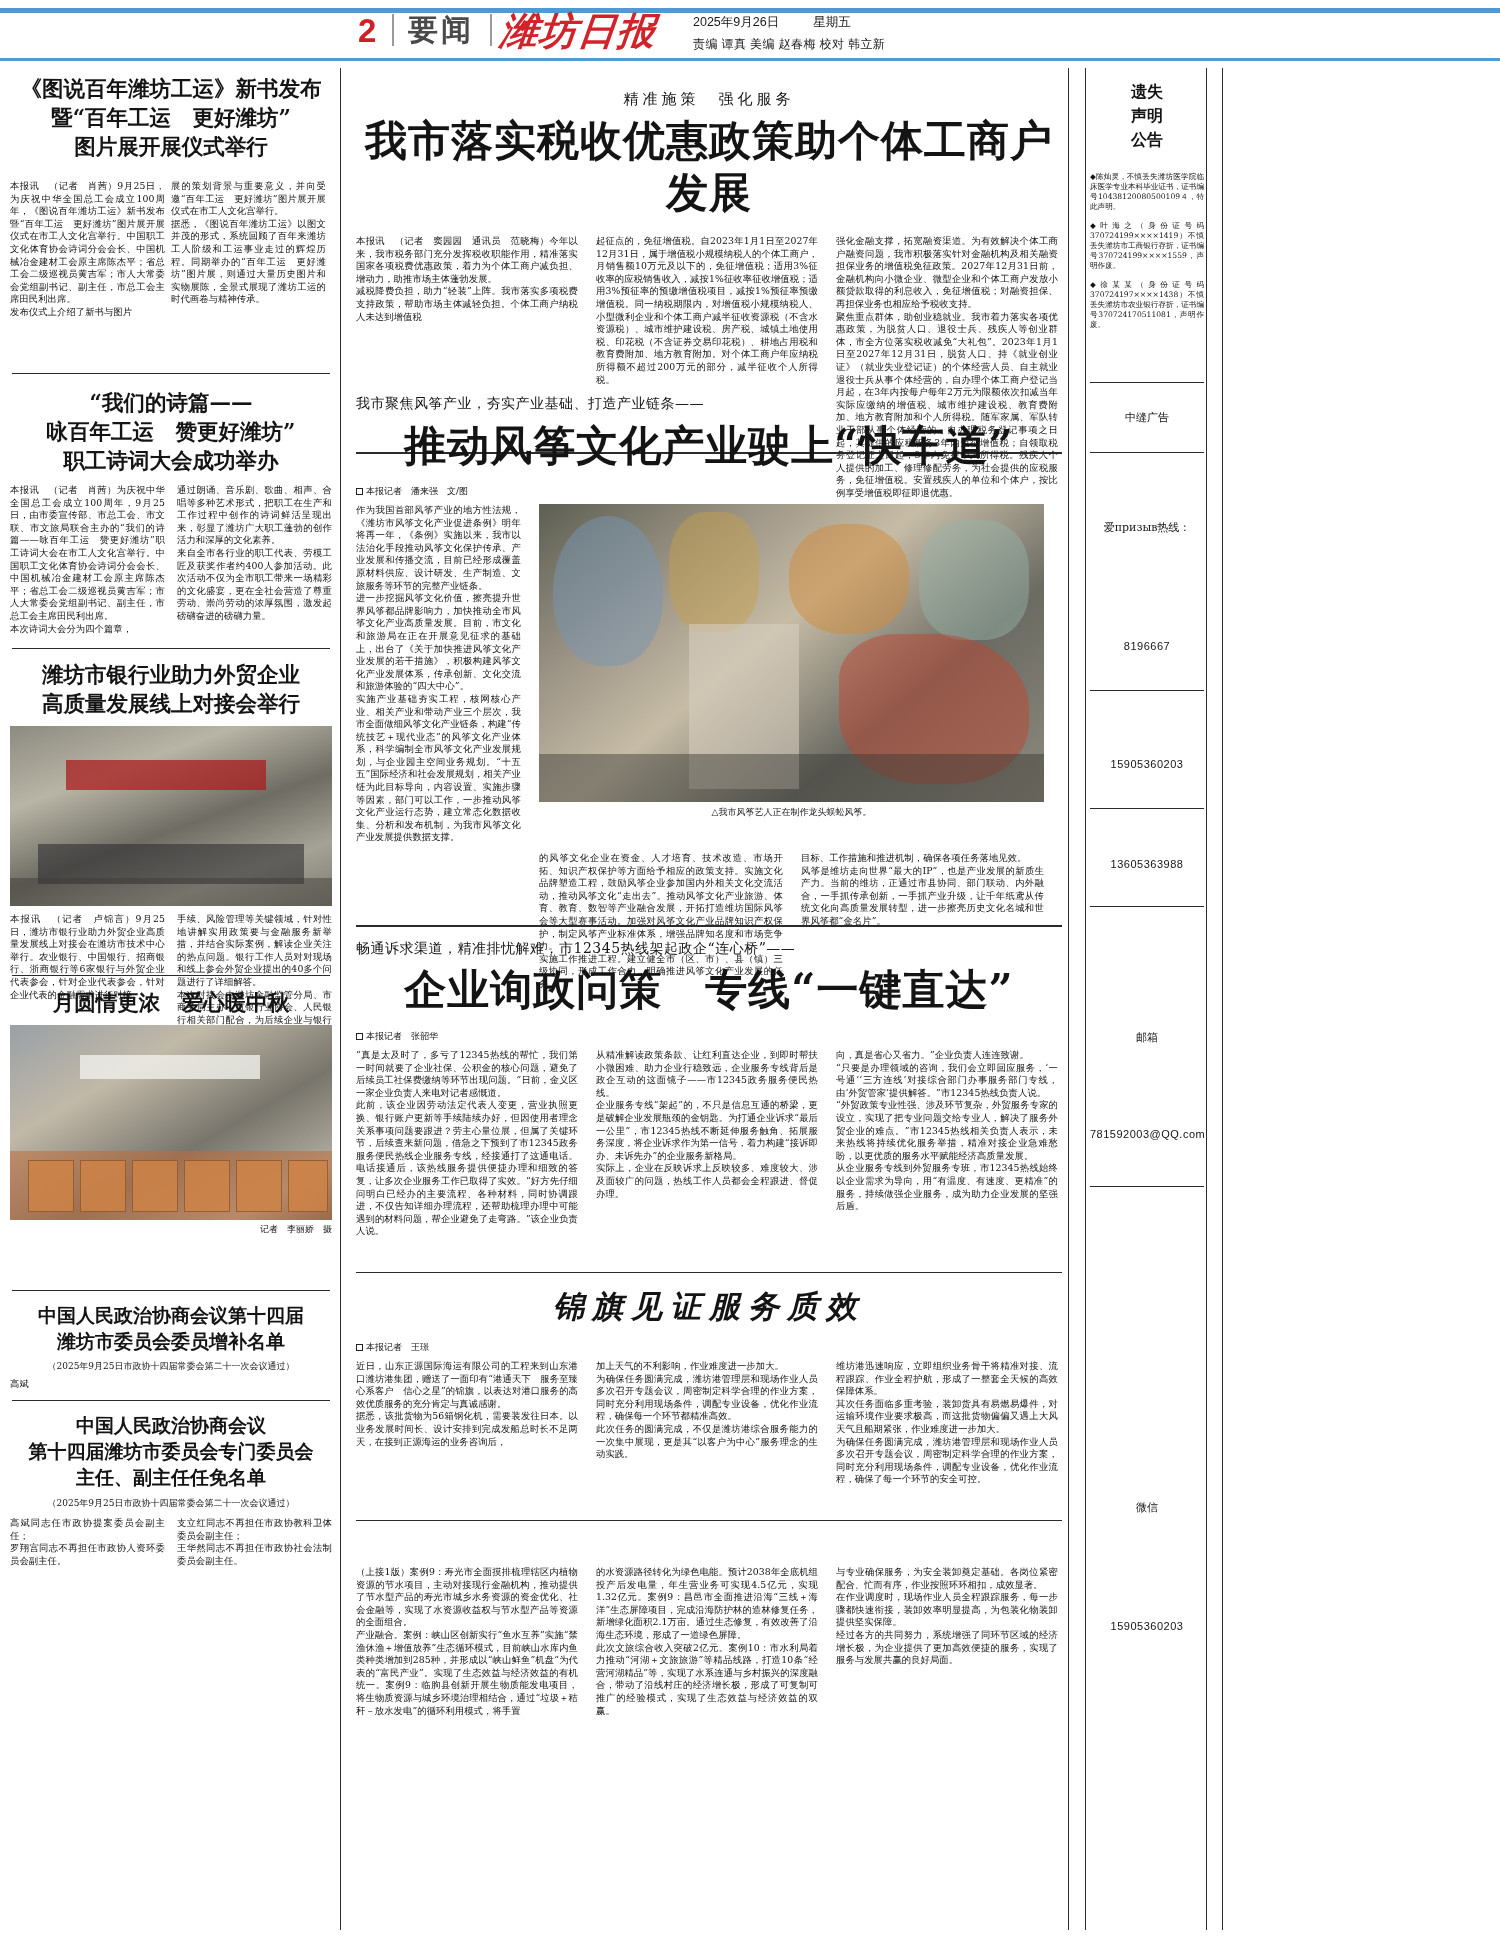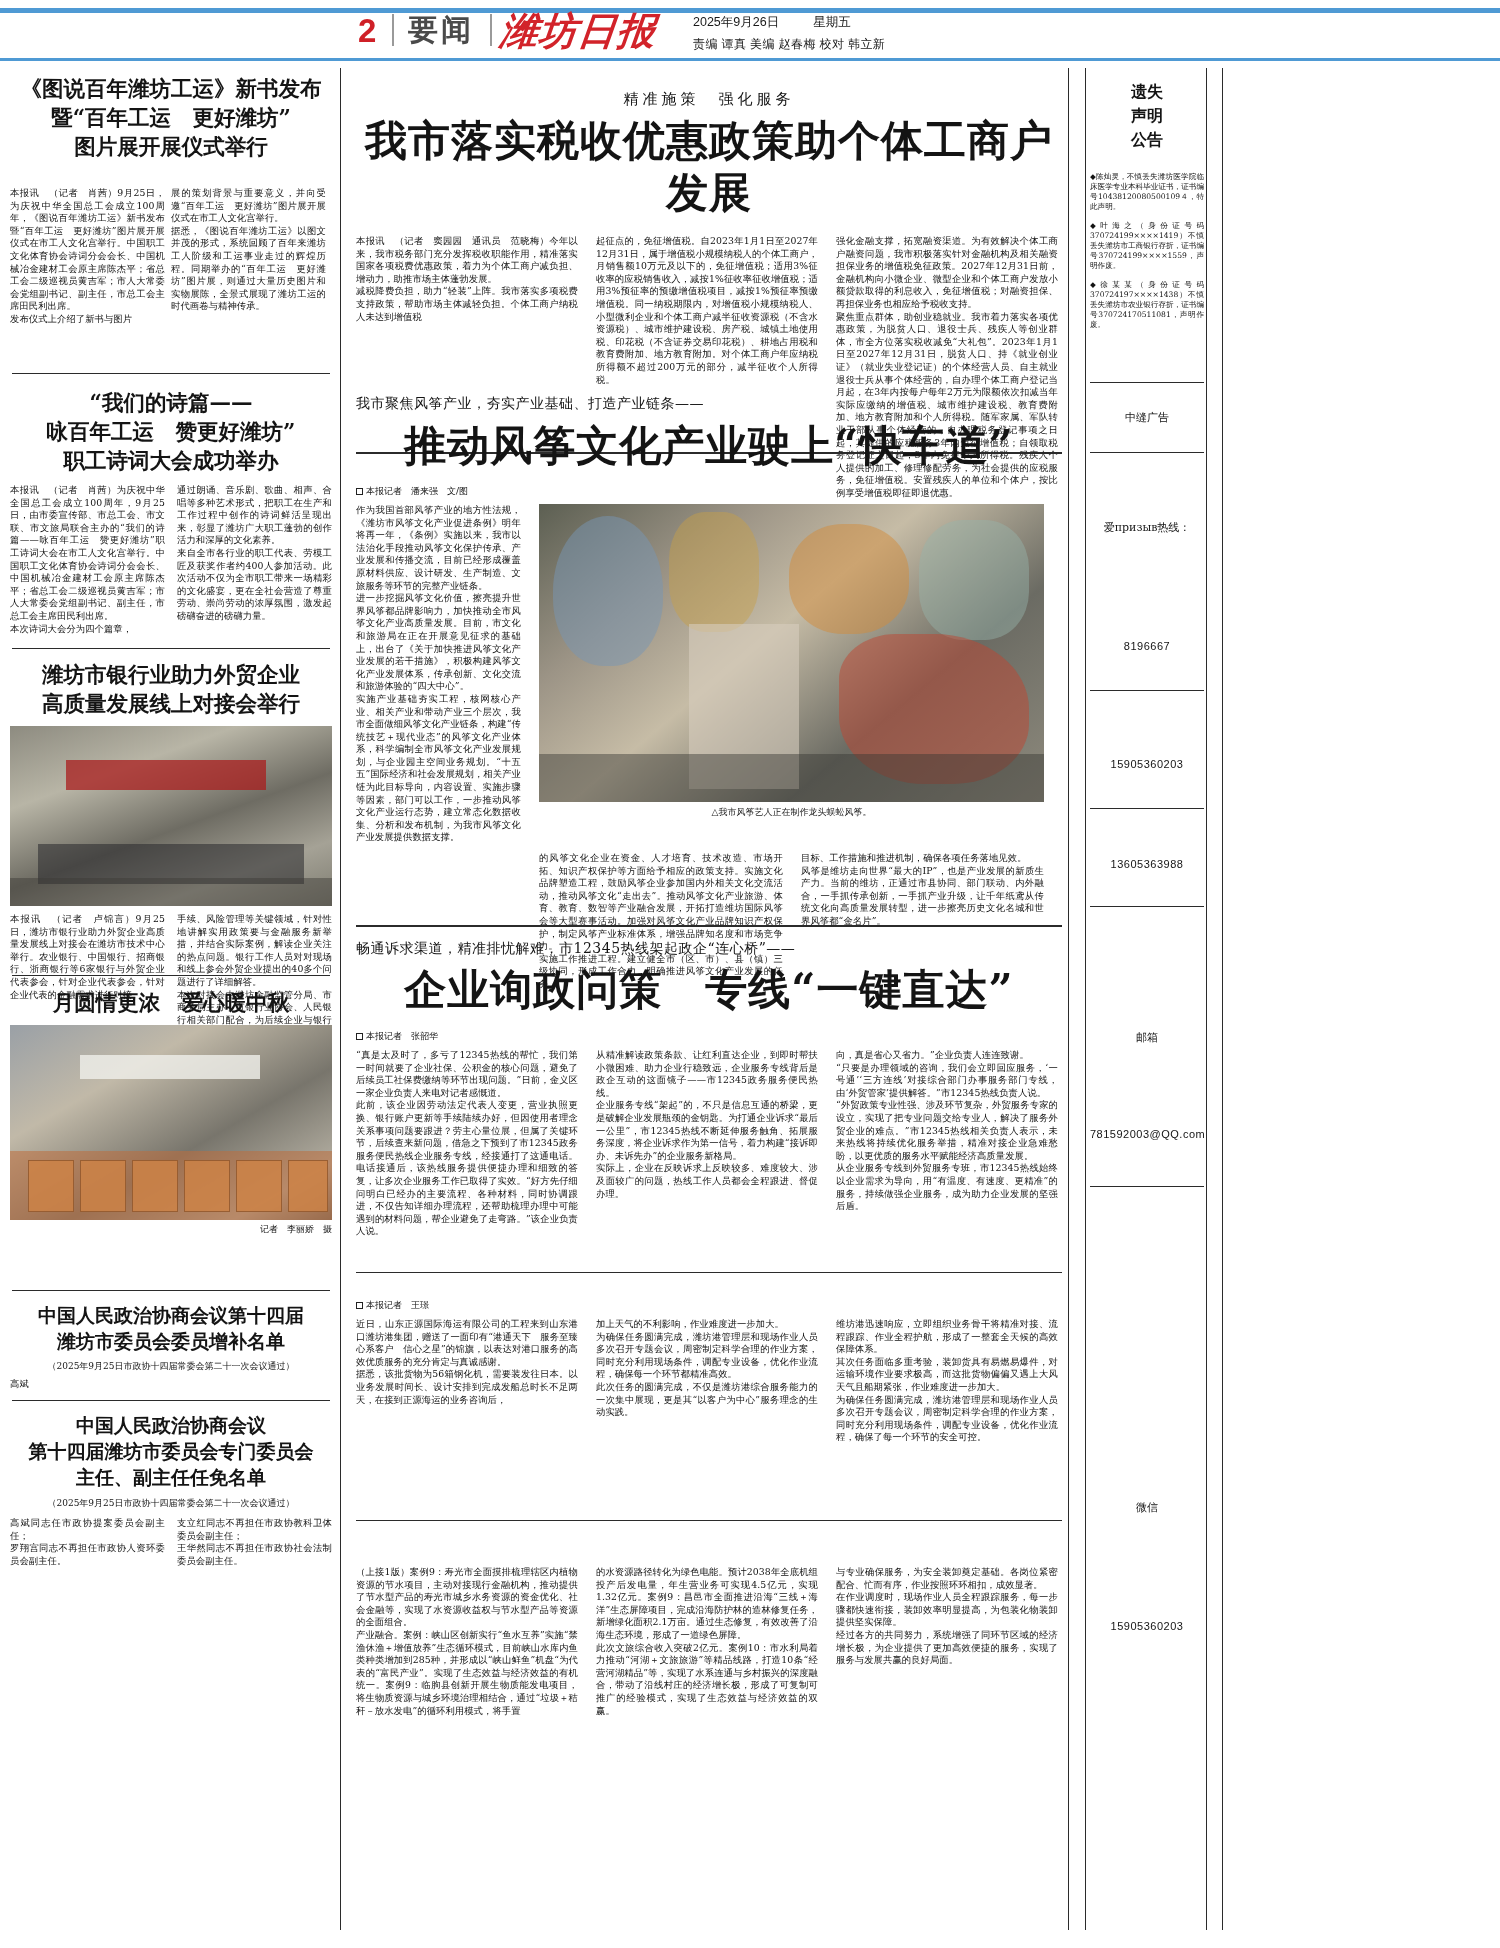--- a/index.html
+++ b/index.html
@@ -125,21 +125,21 @@
   <div class="vrule" style="left:1085px; top:68px; height:1862px;"></div>
   <div class="vrule" style="left:1206px; top:68px; height:1862px;"></div>
   <div class="vrule" style="left:1222px; top:68px; height:1862px;"></div>
 
   <div style="position:absolute; left:10px; top:74px; width:322px;">
     <div class="headline-blk">
       <div class="h-l1">《图说百年潍坊工运》新书发布</div>
       <div class="h-l2">暨“百年工运　更好潍坊”</div>
       <div class="h-l2">图片展开展仪式举行</div>
     </div>
-    <div style="display:flex; gap:6px; margin-top:26px;">
+    <div style="display:flex; gap:6px; margin-top:19px;">
       <div class="body-col" style="width:155px; white-space:pre-line;">本报讯　（记者　肖茜）9月25日，为庆祝中华全国总工会成立100周年，《图说百年潍坊工运》新书发布暨“百年工运　更好潍坊”图片展开展仪式在市工人文化宫举行。中国职工文化体育协会诗词分会会长、中国机械冶金建材工会原主席陈杰平；省总工会二级巡视员黄吉军；市人大常委会党组副书记、副主任，市总工会主席田民利出席。
 发布仪式上介绍了新书与图片</div>
       <div class="body-col" style="width:155px; white-space:pre-line;">展的策划背景与重要意义，并向受邀“百年工运　更好潍坊”图片展开展仪式在市工人文化宫举行。
 据悉，《图说百年潍坊工运》以图文并茂的形式，系统回顾了百年来潍坊工人阶级和工运事业走过的辉煌历程。同期举办的“百年工运　更好潍坊”图片展，则通过大量历史图片和实物展陈，全景式展现了潍坊工运的时代画卷与精神传承。</div>
     </div>
   </div>
 
   <div class="hrule" style="left:12px; top:373px; width:318px;"></div>
 
   <div style="position:absolute; left:10px; top:388px; width:322px;">
@@ -286,20 +286,21 @@
       <div class="body-col" style="width:222px; white-space:pre-line;">向，真是省心又省力。”企业负责人连连致谢。
 “只要是办理领域的咨询，我们会立即回应服务，‘一号通’‘三方连线’对接综合部门办事服务部门专线，由‘外贸管家’提供解答。”市12345热线负责人说。
 “外贸政策专业性强、涉及环节复杂，外贸服务专家的设立，实现了把专业问题交给专业人，解决了服务外贸企业的难点。”市12345热线相关负责人表示，未来热线将持续优化服务举措，精准对接企业急难愁盼，以更优质的服务水平赋能经济高质量发展。
 从企业服务专线到外贸服务专班，市12345热线始终以企业需求为导向，用“有温度、有速度、更精准”的服务，持续做强企业服务，成为助力企业发展的坚强后盾。</div>
     </div>
   </div>
 
   <div class="hrule" style="left:356px; top:1272px; width:706px;"></div>
 
   <div style="position:absolute; left:356px; top:1286px; width:706px;">
+    <div class="script-title">锦旗见证服务质效</div>
     <div class="src-mark" style="margin-top:13px;">
       <span class="sq"></span><span>本报记者　王璟</span>
     </div>
     <div style="display:flex; gap:18px; margin-top:6px;">
       <div class="body-col" style="width:222px; white-space:pre-line;">近日，山东正源国际海运有限公司的工程来到山东港口潍坊港集团，赠送了一面印有“港通天下　服务至臻　心系客户　信心之星”的锦旗，以表达对港口服务的高效优质服务的充分肯定与真诚感谢。
 据悉，该批货物为56箱钢化机，需要装发往日本。以业务发展时间长、设计安排到完成发船总时长不足两天，在接到正源海运的业务咨询后，</div>
       <div class="body-col" style="width:222px; white-space:pre-line;">加上天气的不利影响，作业难度进一步加大。
 为确保任务圆满完成，潍坊港管理层和现场作业人员多次召开专题会议，周密制定科学合理的作业方案，同时充分利用现场条件，调配专业设备，优化作业流程，确保每一个环节都精准高效。
 此次任务的圆满完成，不仅是潍坊港综合服务能力的一次集中展现，更是其“以客户为中心”服务理念的生动实践。</div>
       <div class="body-col" style="width:222px; white-space:pre-line;">维坊港迅速响应，立即组织业务骨干将精准对接、流程跟踪、作业全程护航，形成了一整套全天候的高效保障体系。

